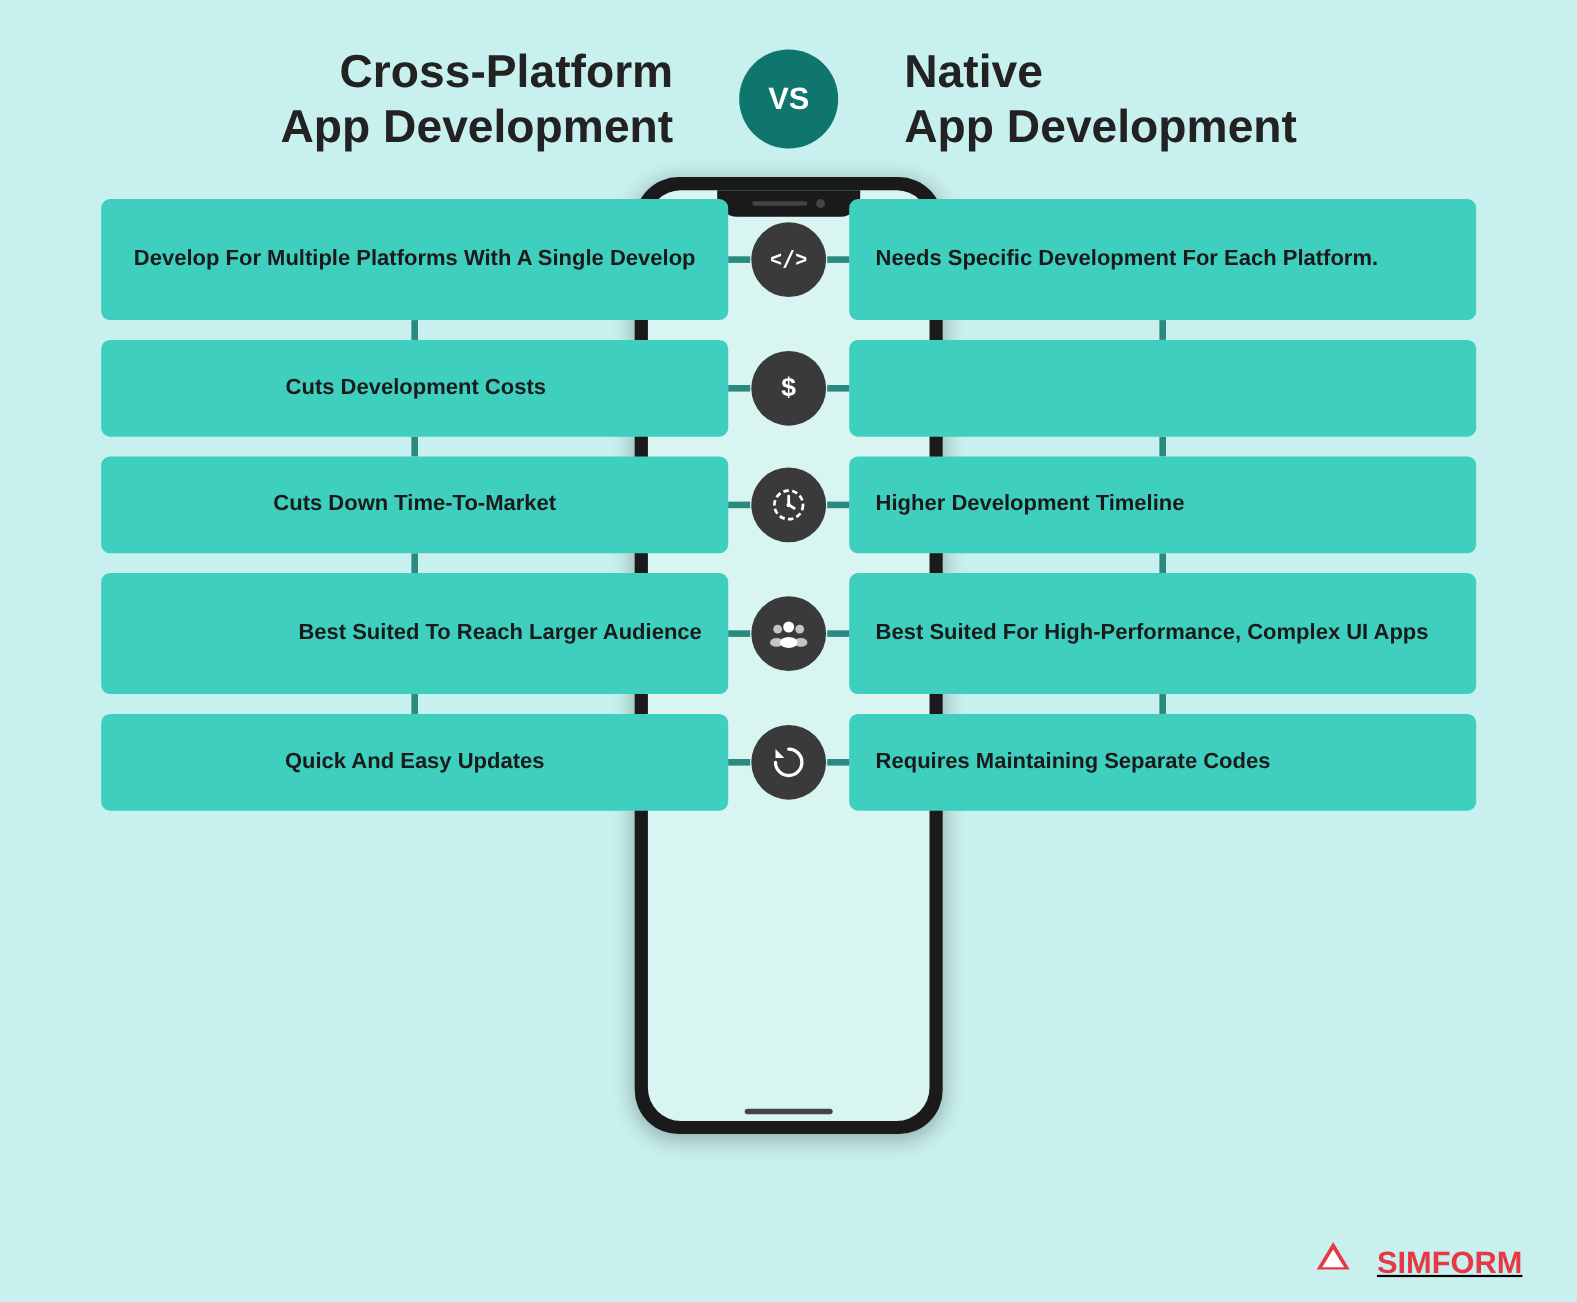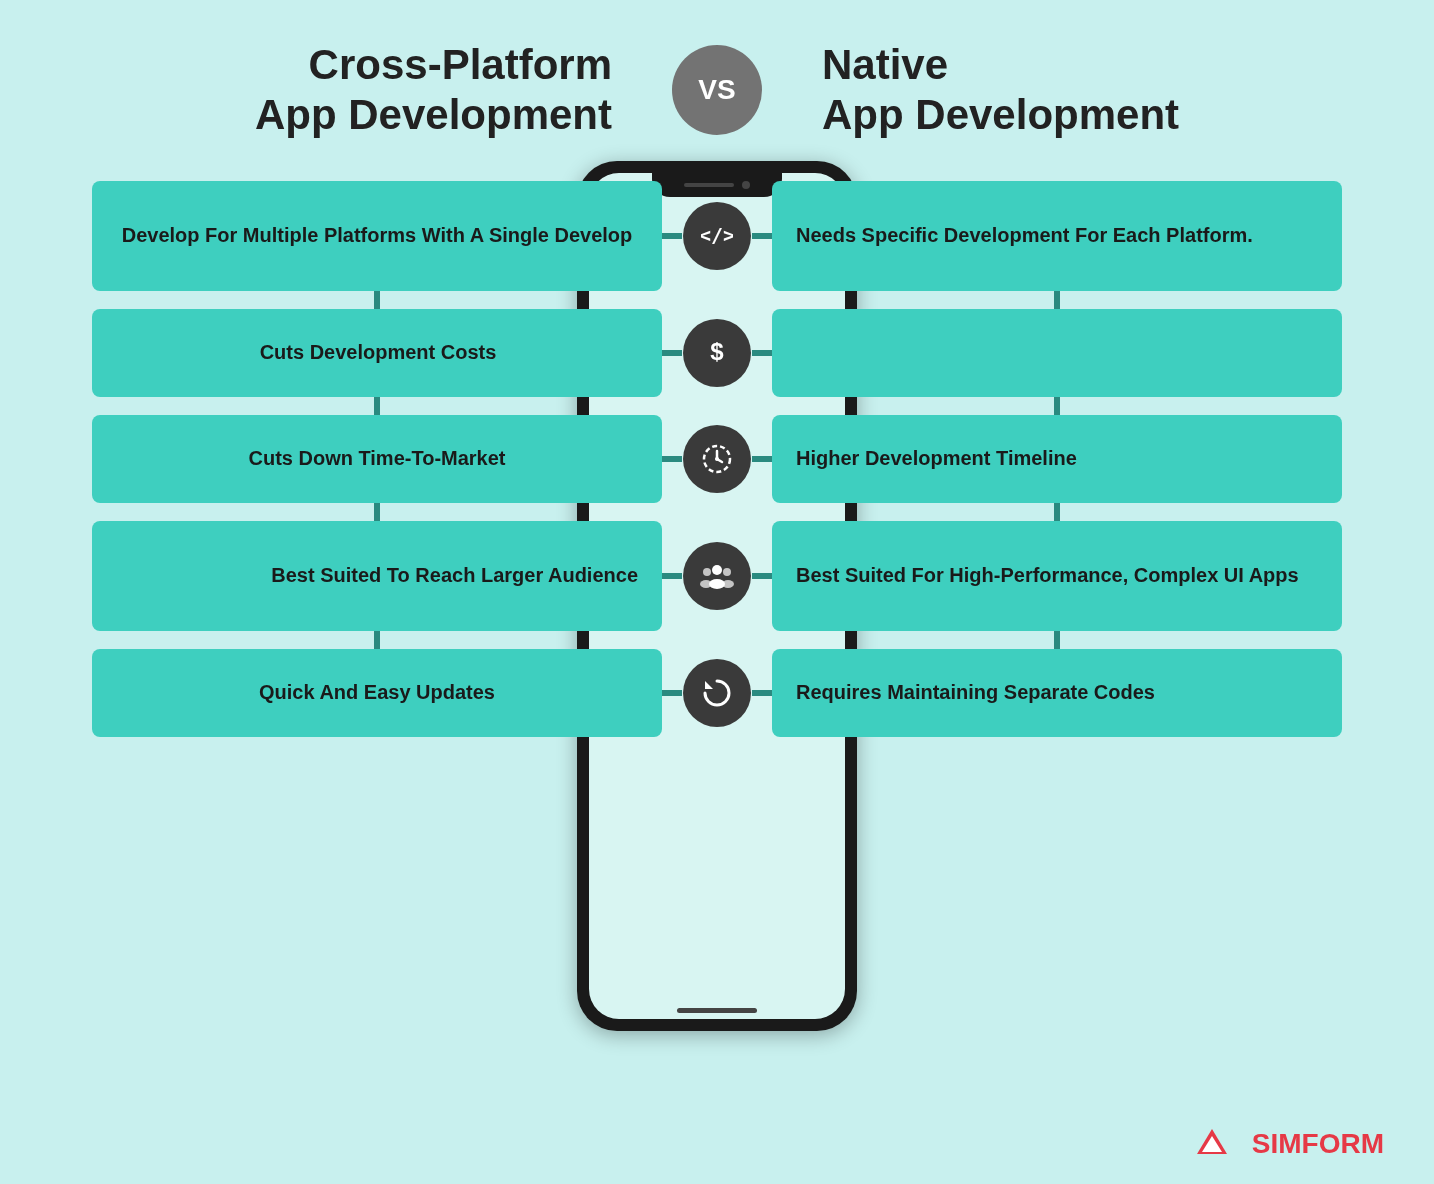--- a/index.html
+++ b/index.html
@@ -47,21 +47,21 @@
     .header-title {
       font-size: 42px;
       font-weight: 900;
       color: #222;
       line-height: 1.2;
     }
 
     .vs-circle {
       width: 90px;
       height: 90px;
-      background: #737373;
+      background: #0f766e;
       border-radius: 50%;
       display: flex;
       align-items: center;
       justify-content: center;
       color: white;
       font-size: 28px;
       font-weight: 900;
       flex-shrink: 0;
     }
 
@@ -115,22 +115,23 @@
       flex-shrink: 0;
       margin: 0;
     }
 
     
     .simform-logo {
       position: absolute;
       bottom: 20px;
       right: 50px;
       display: flex;
-      align-items: center;
+      align-items: flex-end;
       gap: 20px;
+      text-decoration: underline;
     }
 
     .simform-icon {
       width: 40px;
       height: 40px;
     }
 
     .simform-text {
       font-size: 28px;
       font-weight: 900;

